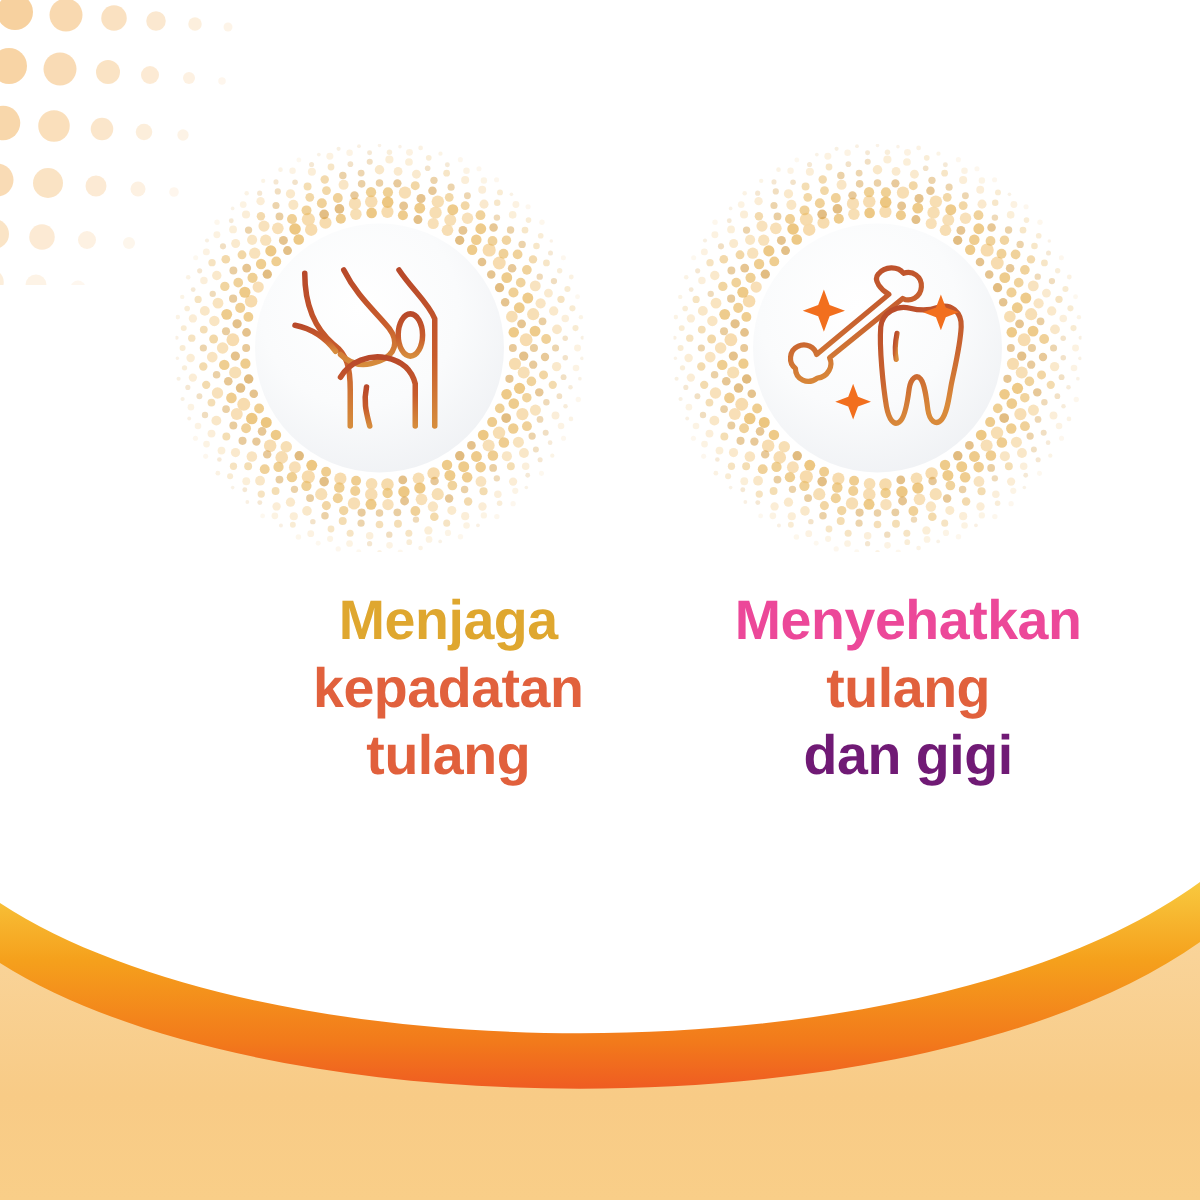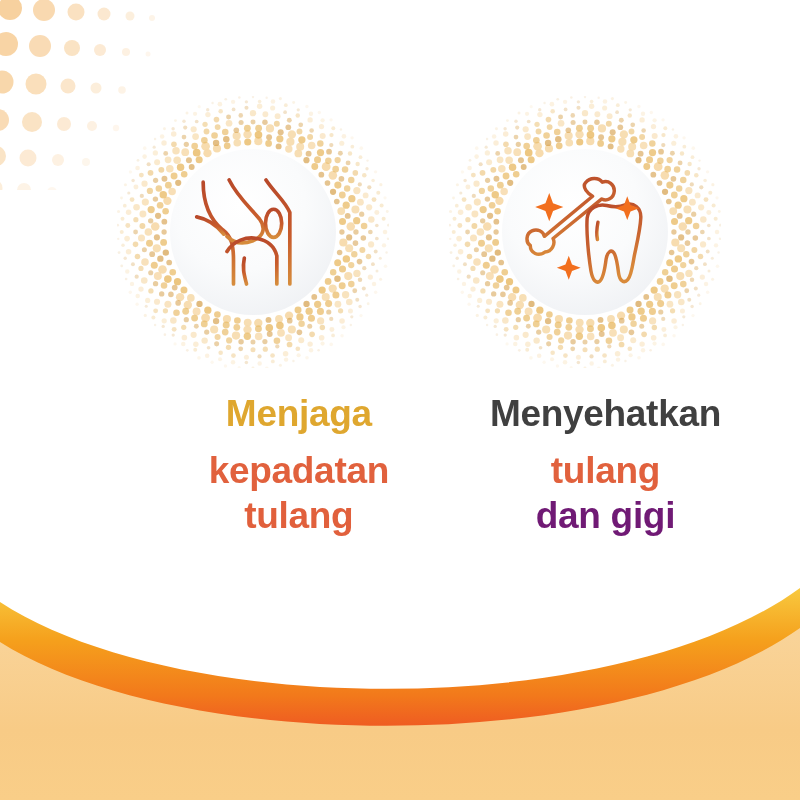--- a/index.html
+++ b/index.html
@@ -85,21 +85,21 @@
   
   .caption {
     margin-top: 24px;
     text-align: center;
     font-weight: 700;
     font-size: 37px;
     line-height: 1.21;
     letter-spacing: -0.3px;
   }
   .caption .l1 { display: block; }
-  .caption .l2 { display: block; margin-top: 12px; }
+  .caption .l2 { display: block; }
   .caption .l3 { display: block; }
 </style>
 </head>
 <body>
 
 <div id="poster">
 
   <svg class="corner-dots" viewBox="0 0 220 190">
     <g fill="#F6C98E">
       <circle cx="10" cy="8" r="12" opacity="0.85"></circle>
@@ -1193,21 +1193,21 @@
 
           <g fill="#F26F1E">
             <path d="M27,24 L30.5,33.5 L40,37 L30.5,40.5 L27,50 L23.5,40.5 L14,37 L23.5,33.5 Z"></path>
             <path d="M99,27 L102,35 L110,38 L102,41 L99,49 L96,41 L88,38 L96,35 Z"></path>
             <path d="M45,82 L48,90 L56,93 L48,96 L45,104 L42,96 L34,93 L42,90 Z"></path>
           </g>
         </svg>
       </div>
 
       <div class="caption">
-        <span class="l1" style="color: #404040;">Menyehatkan</span>
+        <span class="l1" style="color: #ec4899;">Menyehatkan</span>
         <span class="l2" style="color: rgb(225, 97, 61);">tulang</span>
         <span class="l3" style="color: #701a75;">dan gigi</span>
       </div>
     </div>
 
   </div>
 
   <svg class="bottom-wave" viewBox="0 0 800 220" preserveAspectRatio="none">
     <defs>
       <linearGradient id="bandGrad" x1="0" y1="0" x2="0" y2="1">

